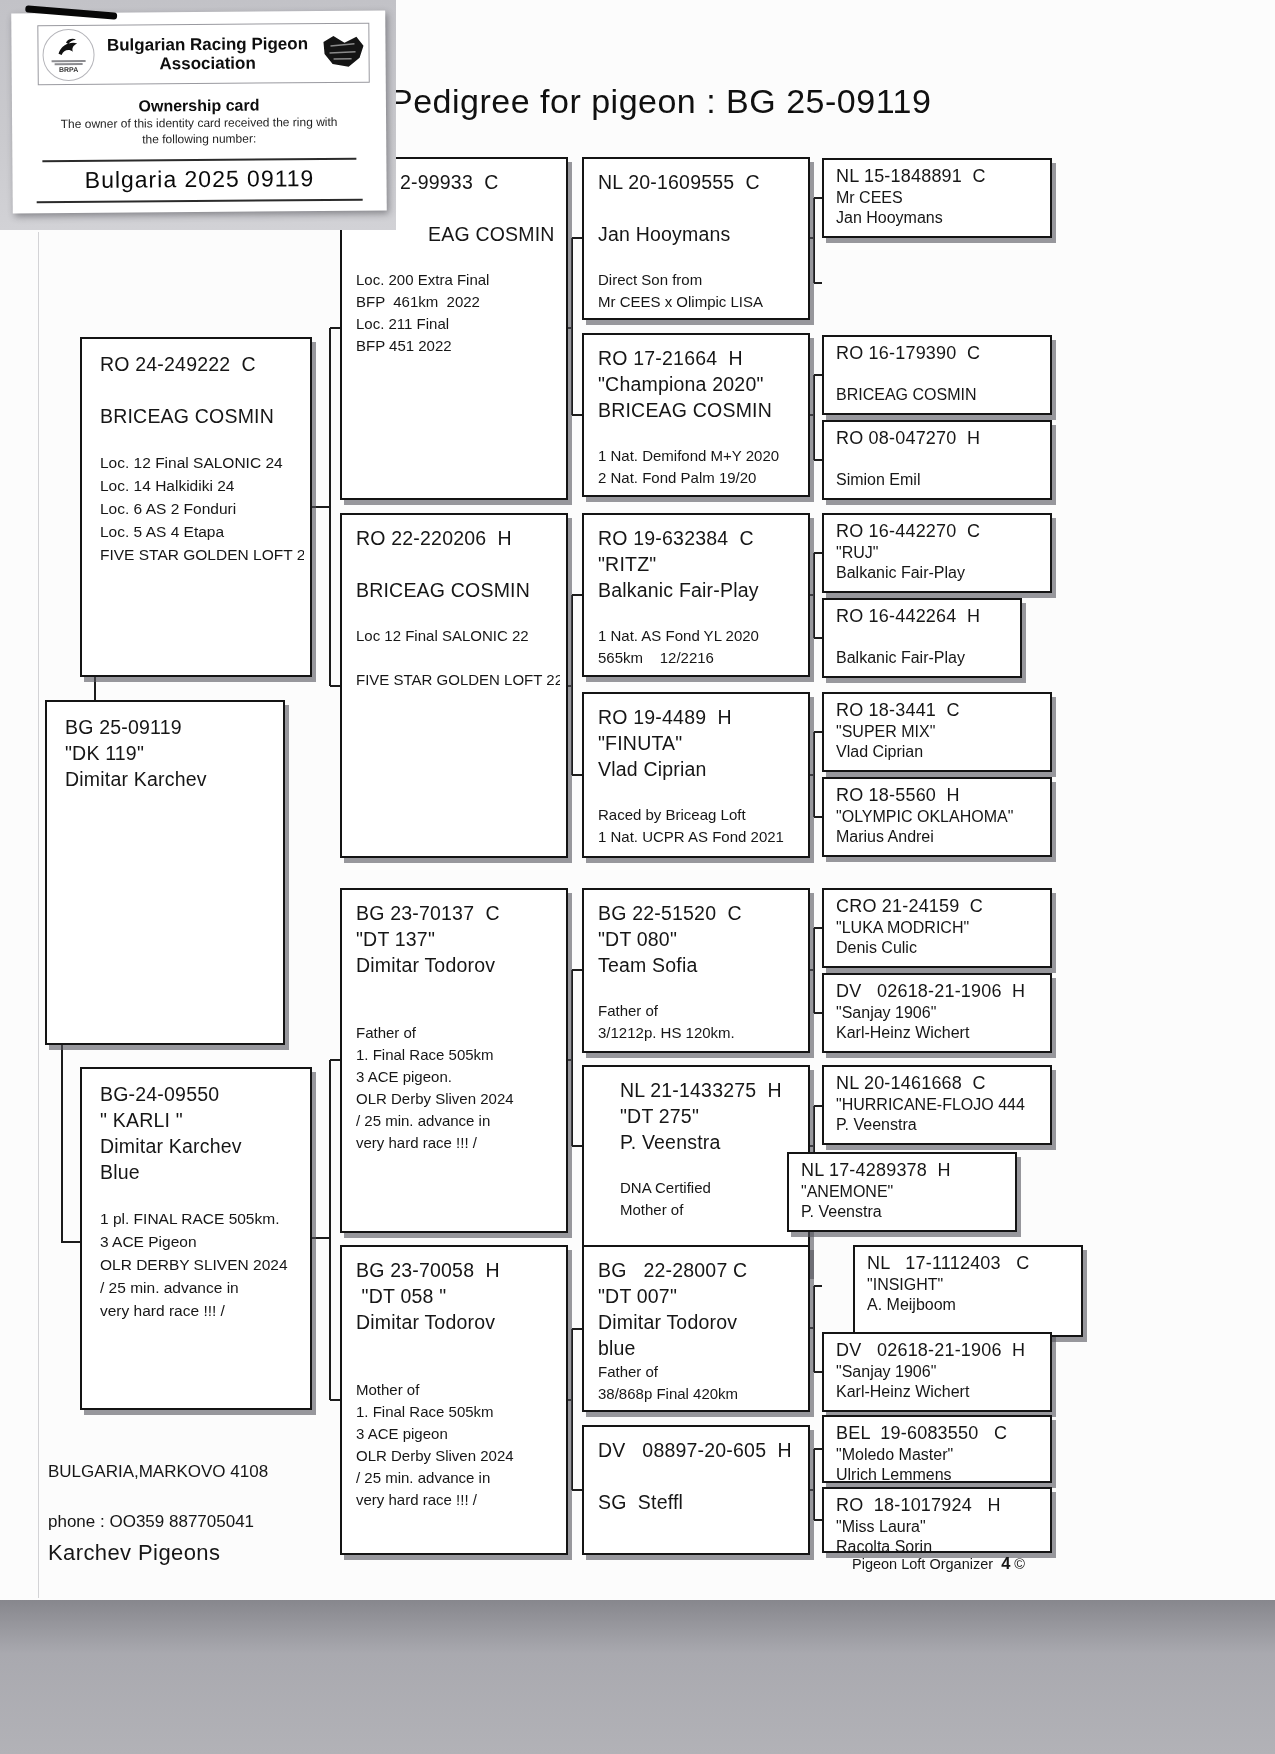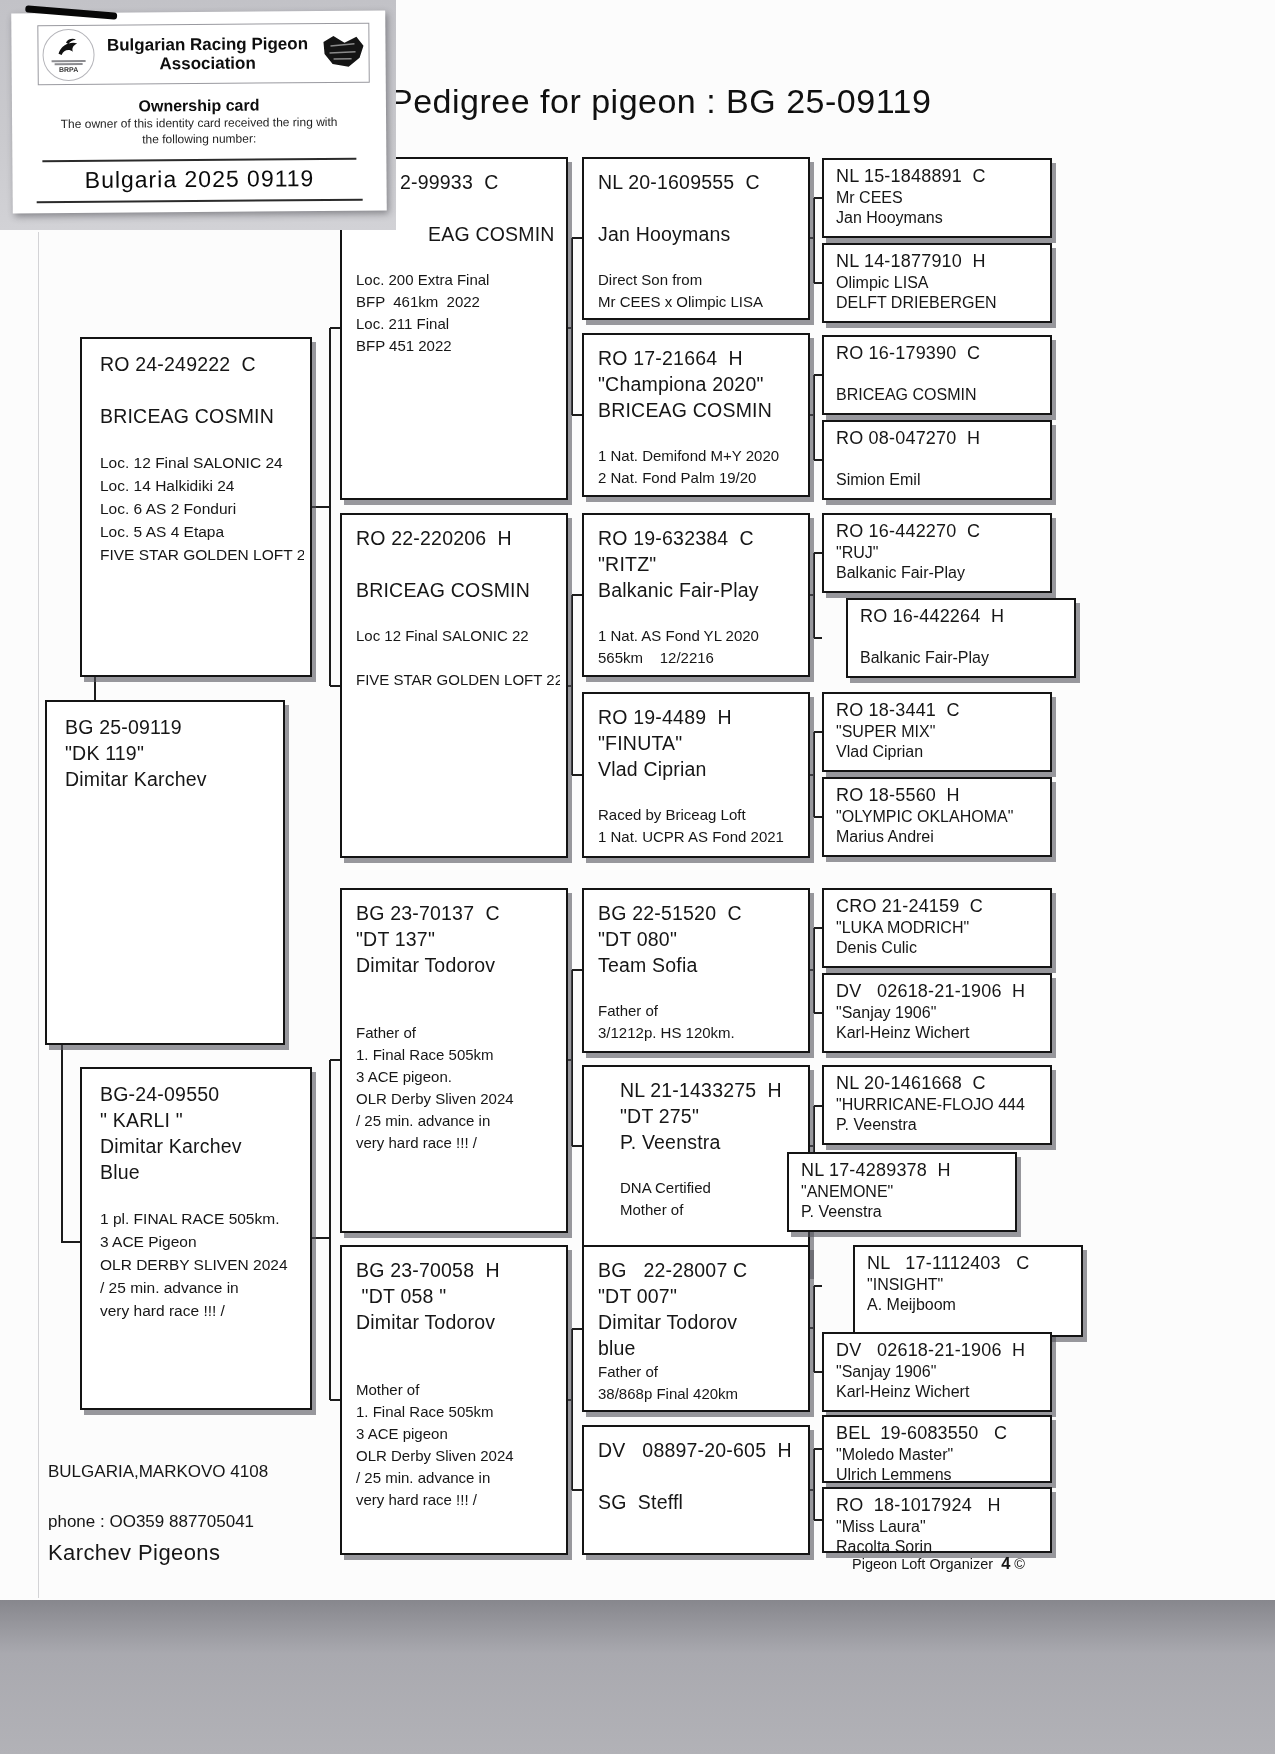--- a/index.html
+++ b/index.html
@@ -255,41 +255,36 @@
     <div class="pbox " style="left: 582px; top: 1425px; width: 228px; height: 130px;">
       <div class="ln big">DV   08897-20-605  H</div>
       <div class="ln big">&nbsp;</div>
       <div class="ln big">SG  Steffl</div>
     </div>
     <div class="pbox g5" style="left: 822px; top: 158px; width: 230px; height: 80px;">
       <div class="ln big">NL 15-1848891  C</div>
       <div class="ln small">Mr CEES</div>
       <div class="ln small">Jan Hooymans</div>
     </div>
-    <div class="pbox g5" style="left: 822px; top: 243px; width: 230px; height: 80px;">
-      <div class="ln big">NL 14-1877910  H</div>
-      <div class="ln small">Olimpic LISA</div>
-      <div class="ln small">DELFT DRIEBERGEN</div>
-    </div>
     <div class="pbox g5" style="left: 822px; top: 335px; width: 230px; height: 80px;">
       <div class="ln big">RO 16-179390  C</div>
       <div class="ln small">&nbsp;</div>
       <div class="ln small">BRICEAG COSMIN</div>
     </div>
     <div class="pbox g5" style="left: 822px; top: 420px; width: 230px; height: 80px;">
       <div class="ln big">RO 08-047270  H</div>
       <div class="ln small">&nbsp;</div>
       <div class="ln small">Simion Emil</div>
     </div>
     <div class="pbox g5" style="left: 822px; top: 513px; width: 230px; height: 80px;">
       <div class="ln big">RO 16-442270  C</div>
       <div class="ln small">"RUJ"</div>
       <div class="ln small">Balkanic Fair-Play</div>
     </div>
-    <div class="pbox g5" style="left: 822px; top: 598px; width: 230px; height: 80px; margin-left: 24px;">
+    <div class="pbox g5" style="left: 822px; top: 598px; width: 200px; height: 80px;">
       <div class="ln big">RO 16-442264  H</div>
       <div class="ln small">&nbsp;</div>
       <div class="ln small">Balkanic Fair-Play</div>
     </div>
     <div class="pbox g5" style="left: 822px; top: 692px; width: 230px; height: 80px;">
       <div class="ln big">RO 18-3441  C</div>
       <div class="ln small">"SUPER MIX"</div>
       <div class="ln small">Vlad Ciprian</div>
     </div>
     <div class="pbox g5" style="left: 822px; top: 777px; width: 230px; height: 80px;">

